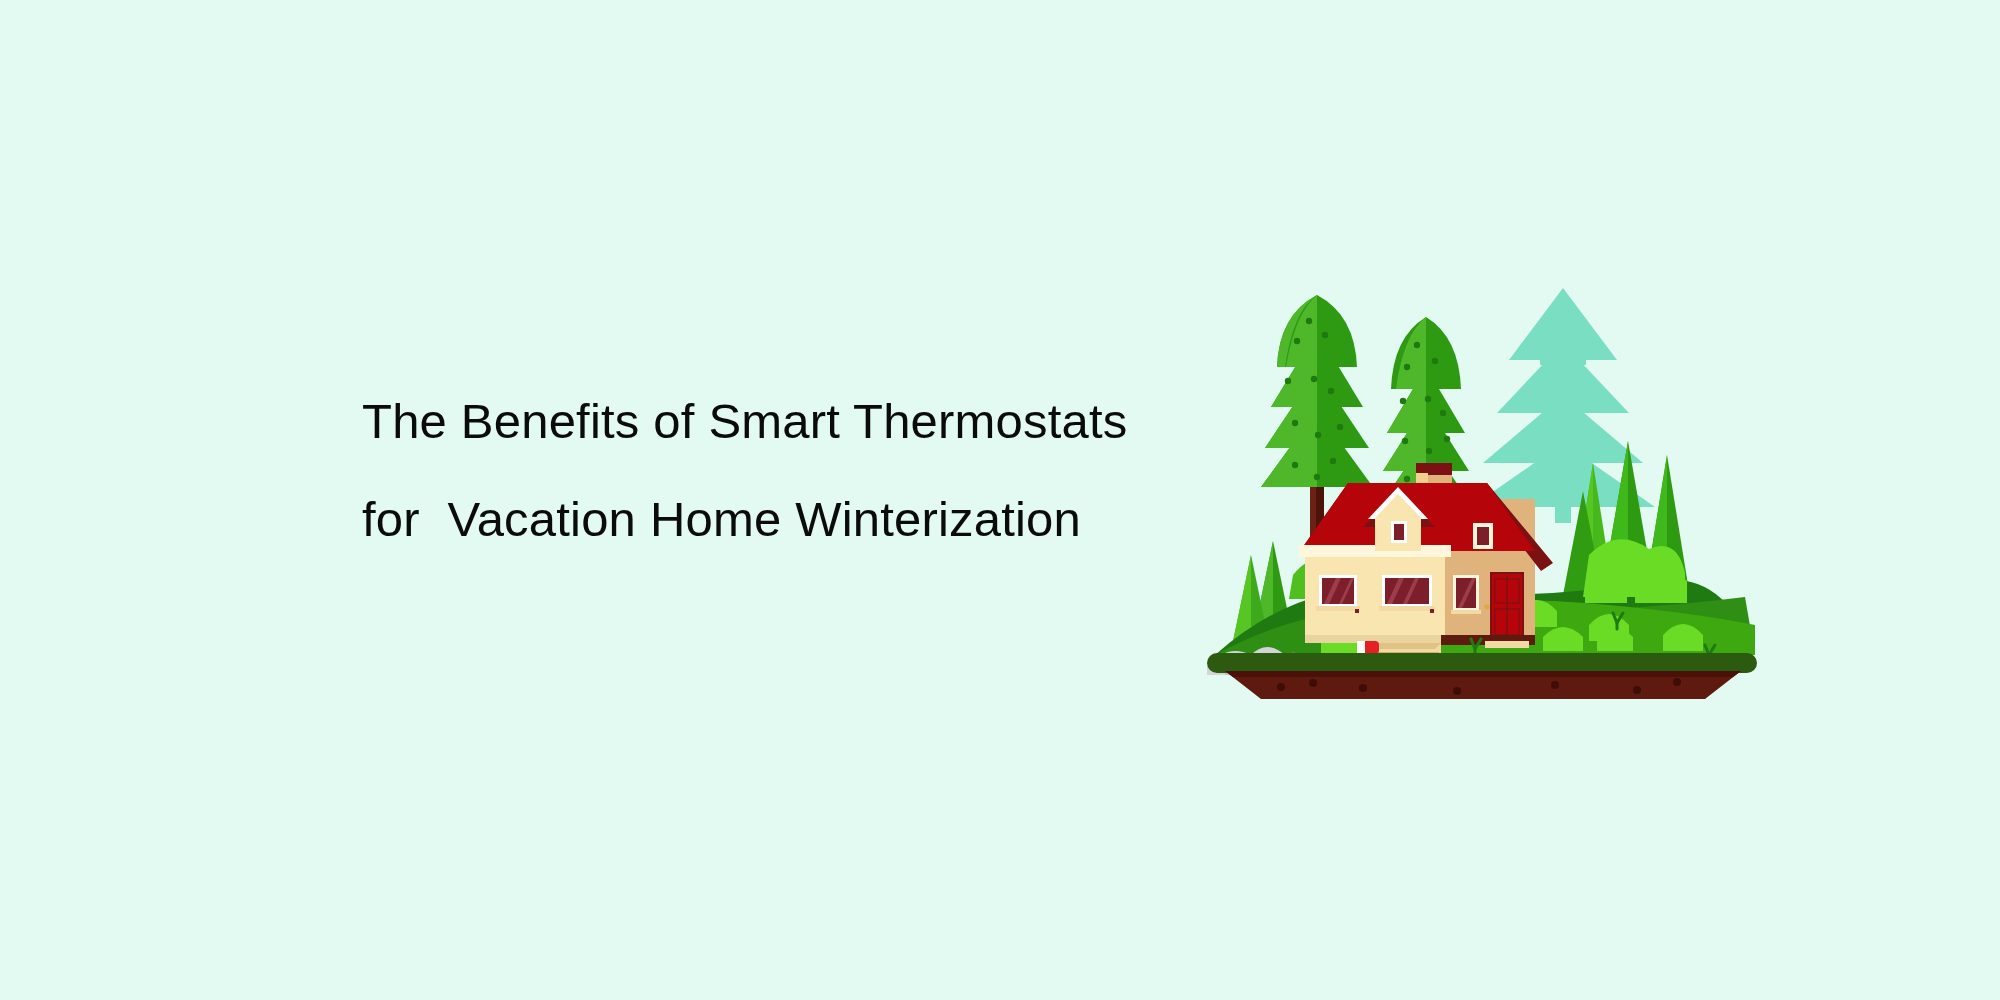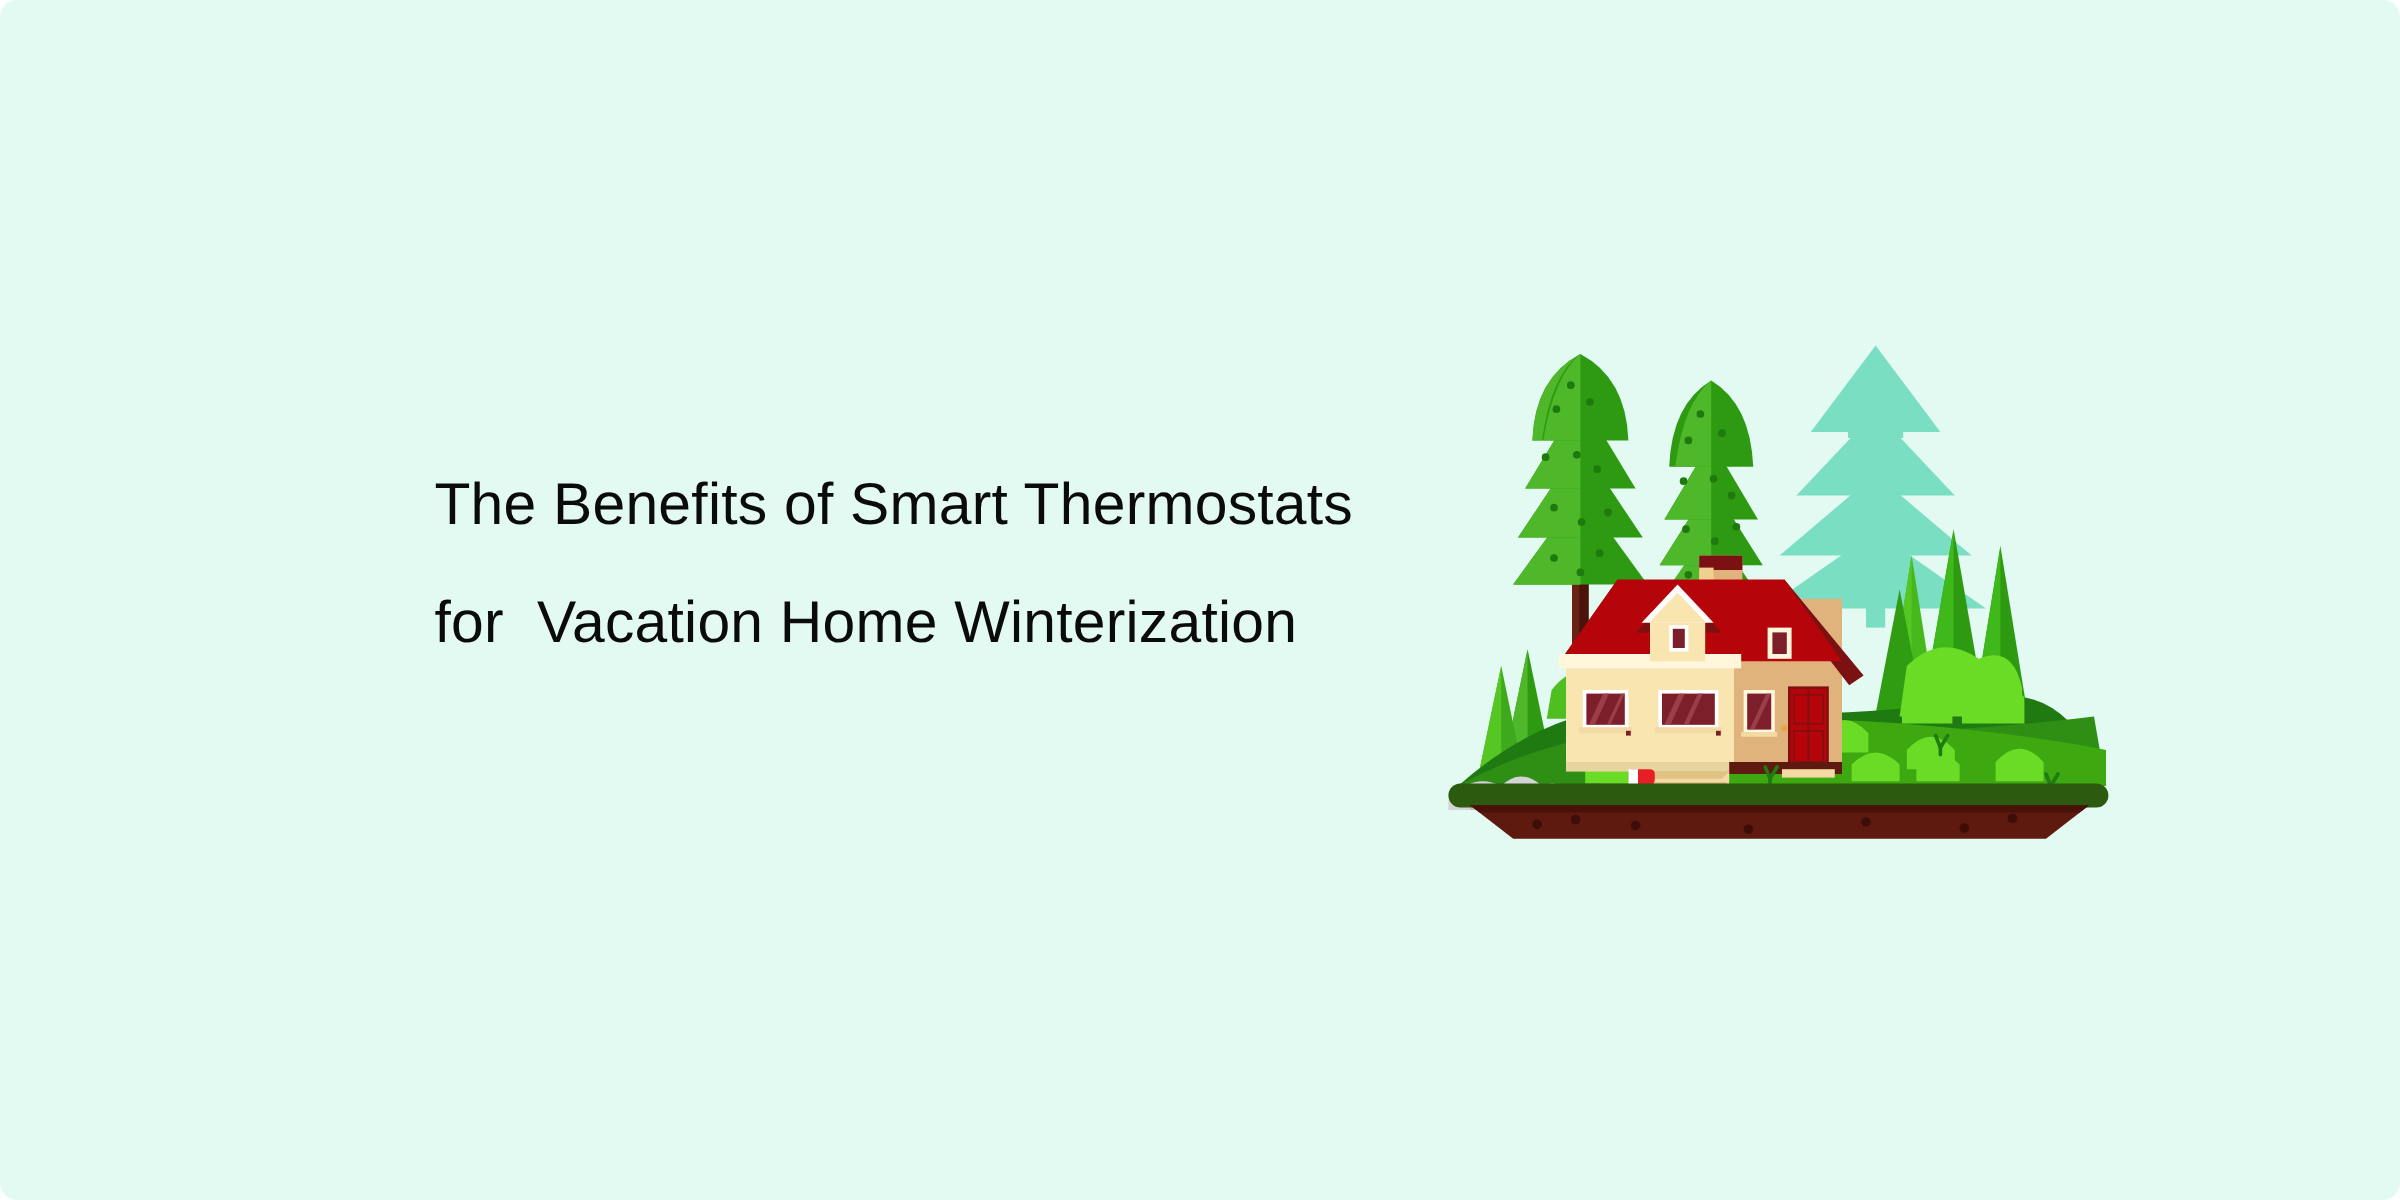--- a/index.html
+++ b/index.html
@@ -13,21 +13,20 @@
     overflow: hidden;
     font-family: "Liberation Sans", sans-serif;
   }
   .banner {
     position: relative;
     width: 2000px;
     height: 1000px;
     background: #E2FAF2;
     box-sizing: border-box;
     display: block;
-    border-radius: 14px;
   }
   .headline {
     position: absolute;
     left: 362px;
     top: 372px;
     width: 790px;
     margin: 0;
     font-family: "Liberation Sans", sans-serif;
     font-weight: 400;
     font-size: 49px;

